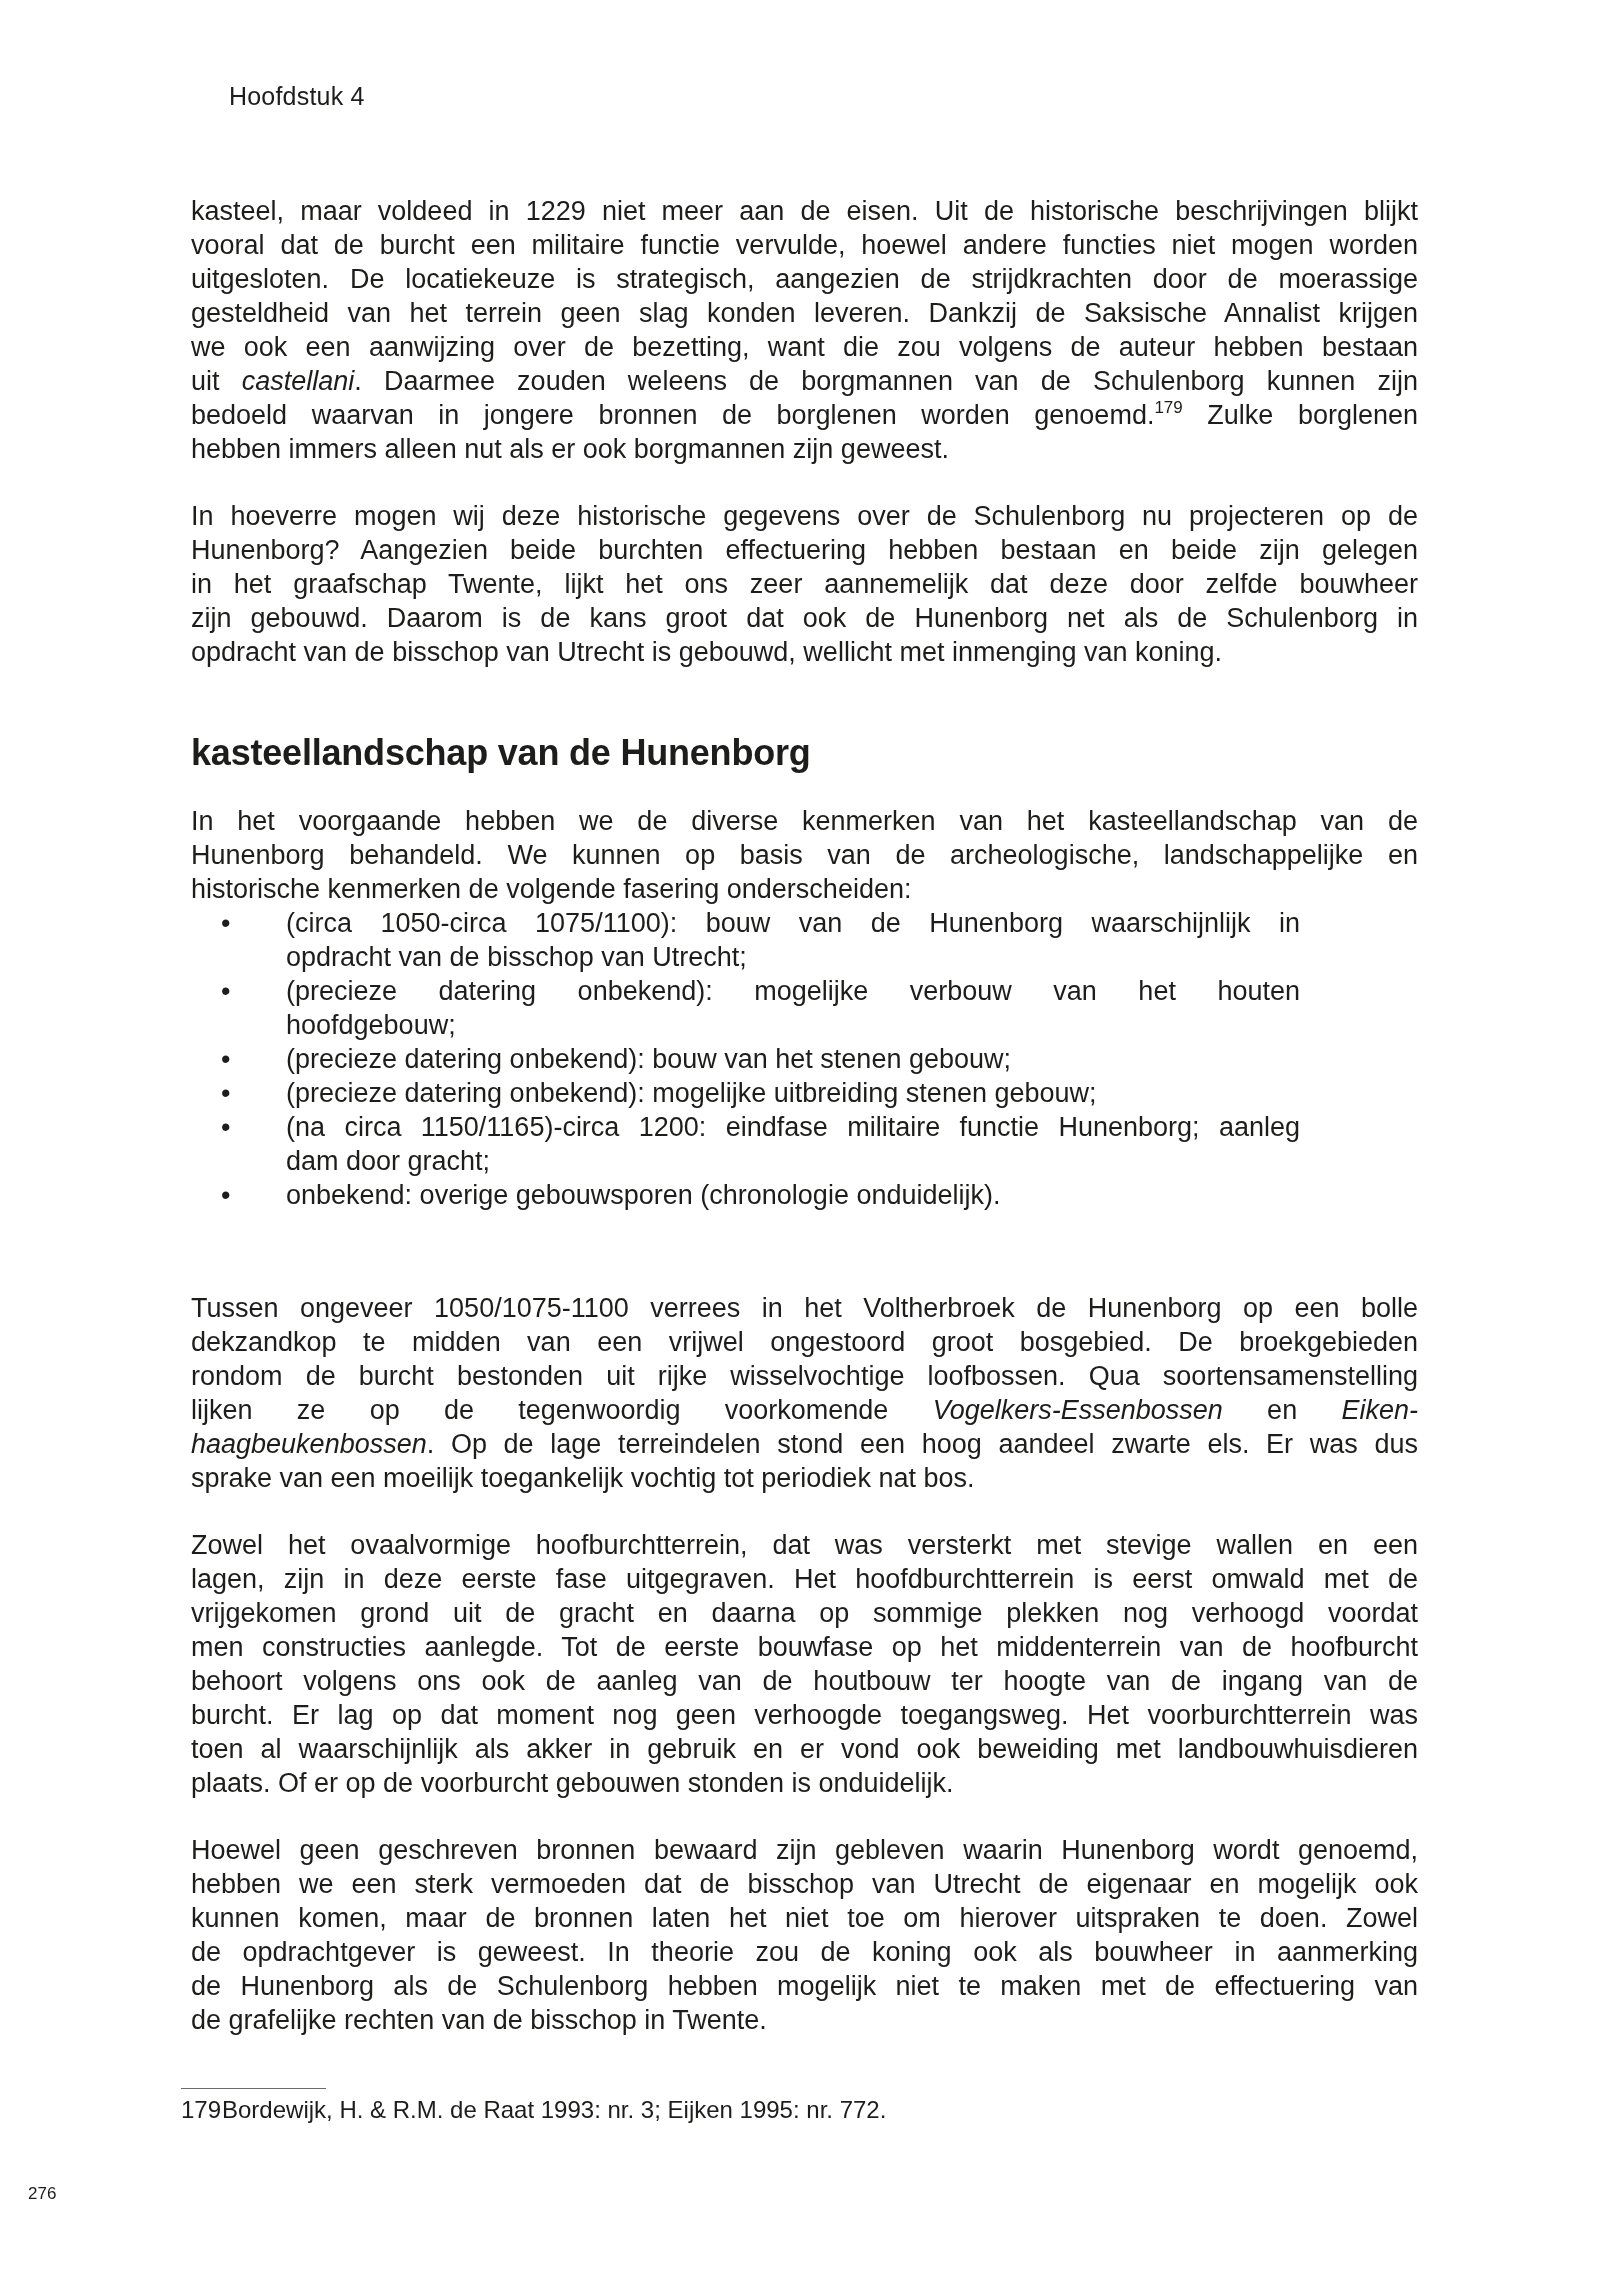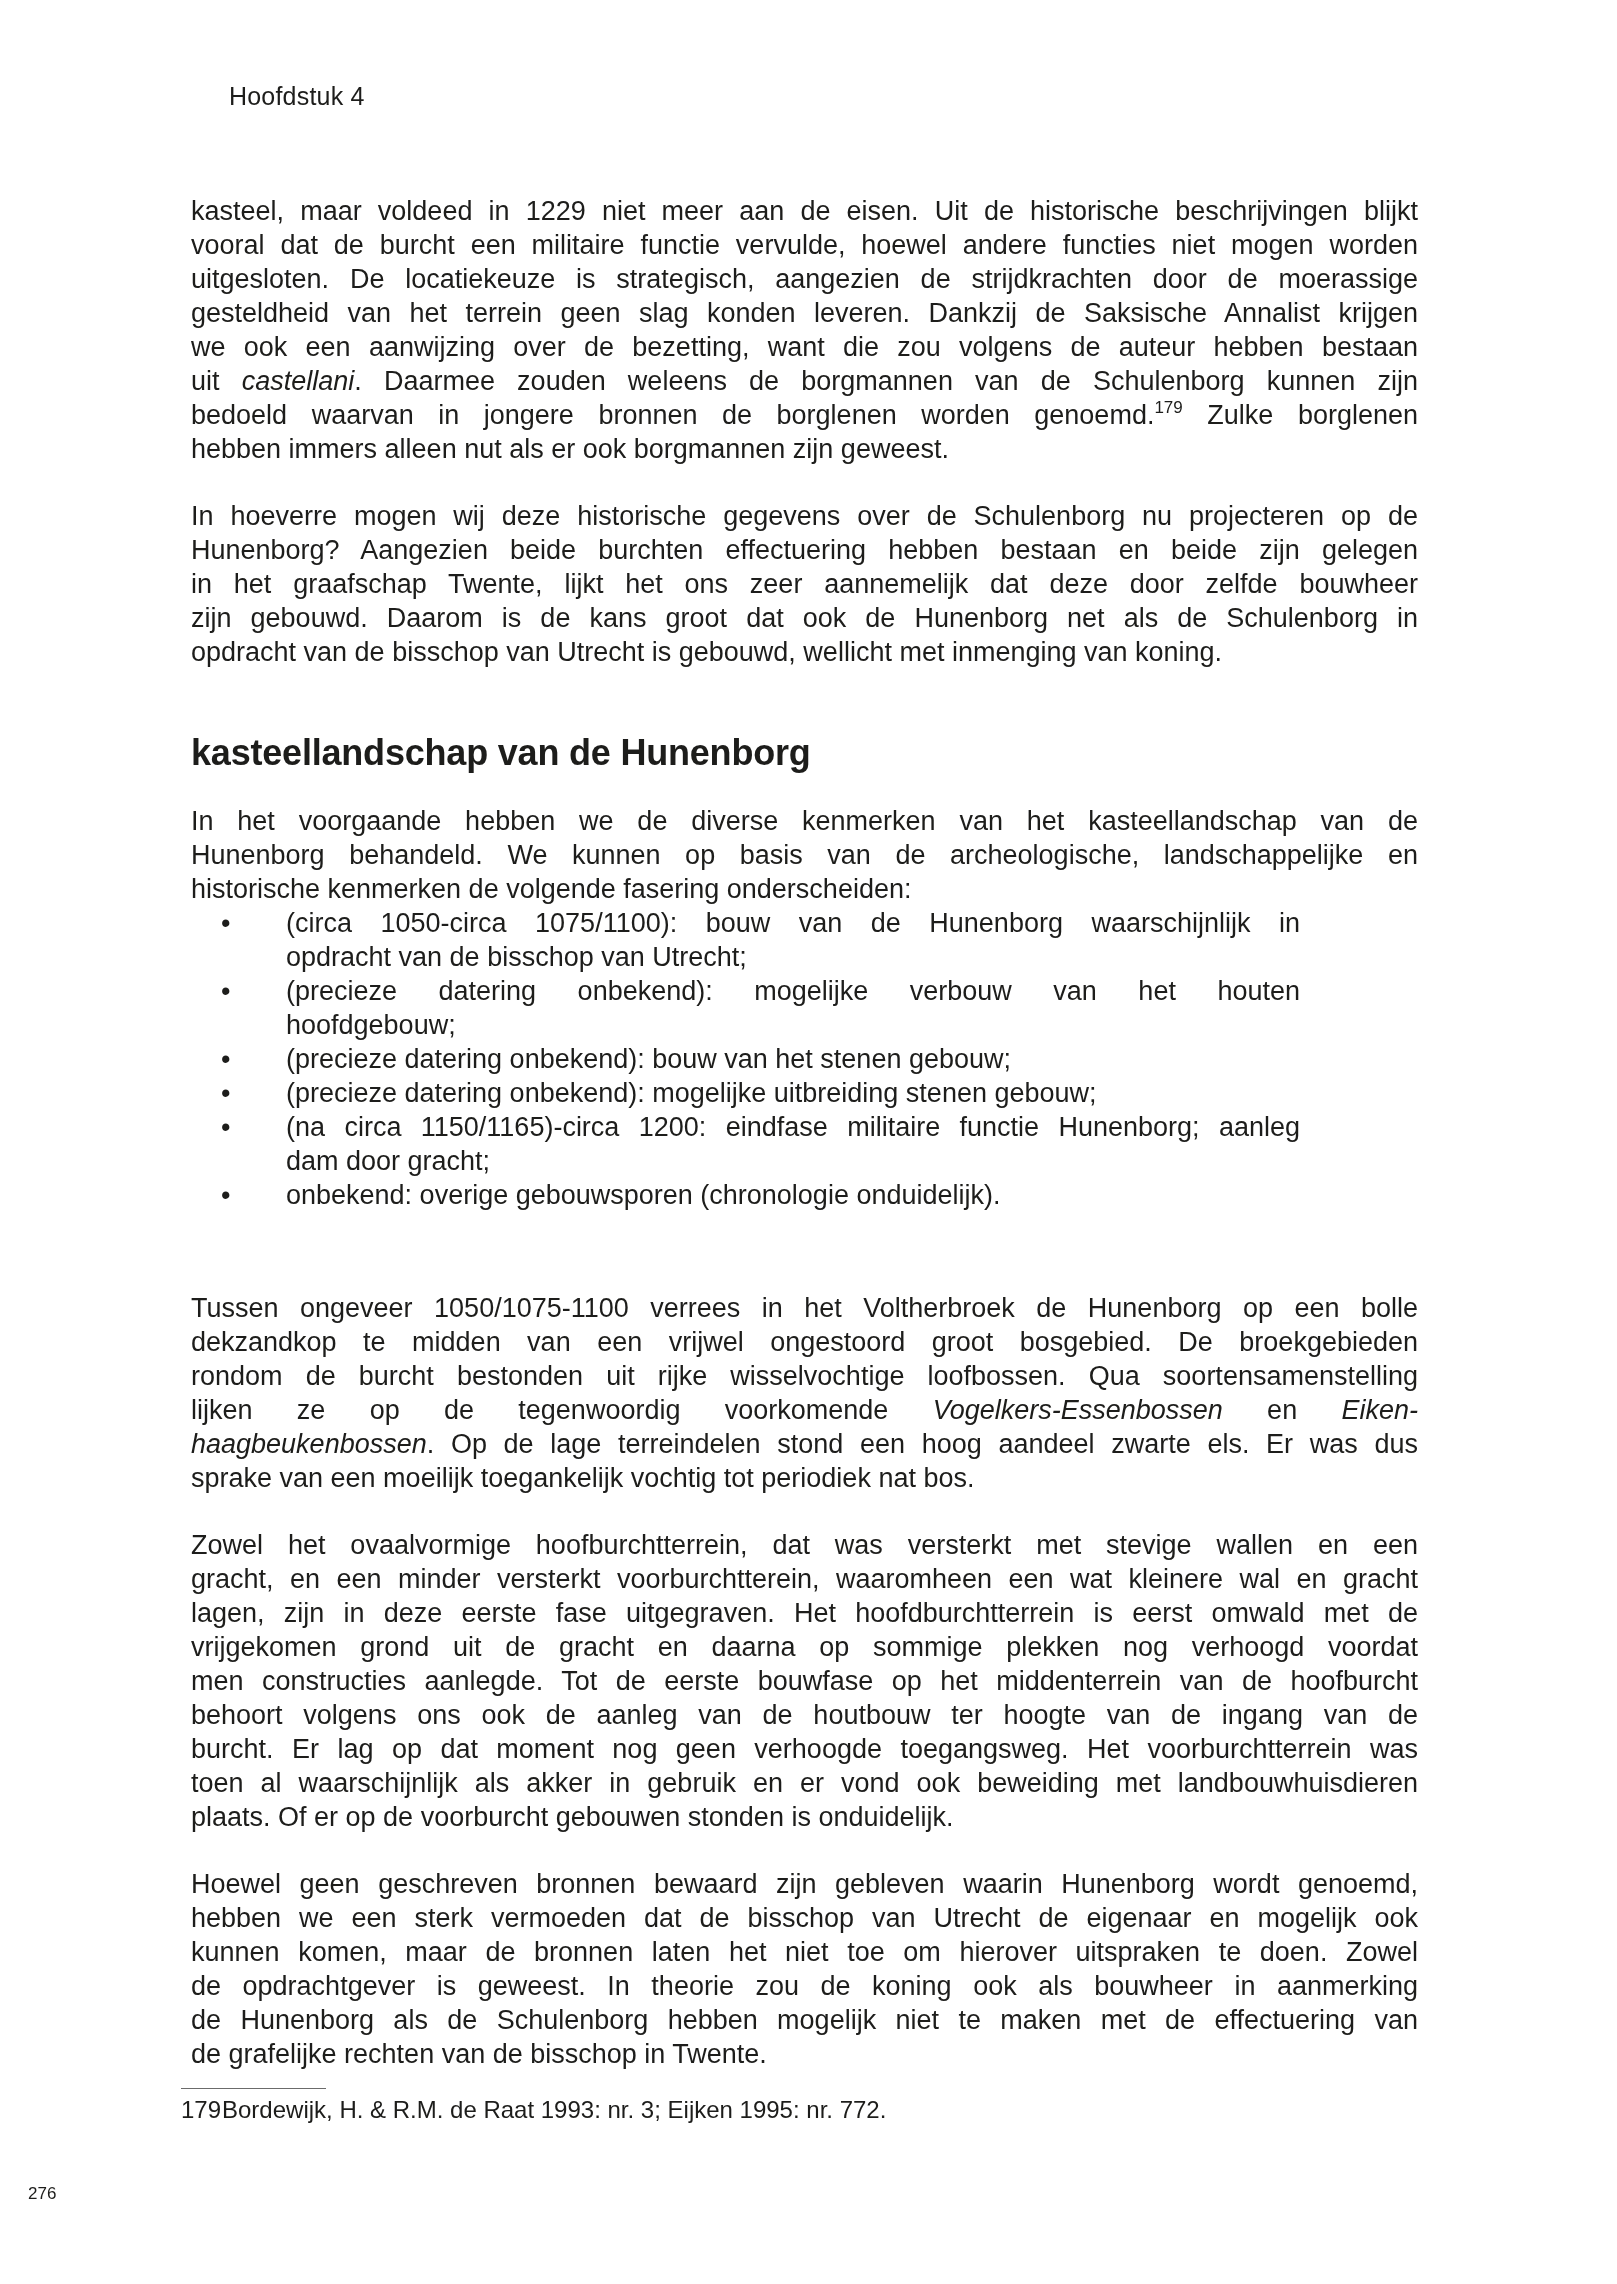--- a/index.html
+++ b/index.html
@@ -96,21 +96,20 @@
     <span class="line">Tussen ongeveer 1050/1075-1100 verrees in het Voltherbroek de Hunenborg op een bolle</span>
     <span class="line">dekzandkop te midden van een vrijwel ongestoord groot bosgebied. De broekgebieden</span>
     <span class="line">rondom de burcht bestonden uit rijke wisselvochtige loofbossen. Qua soortensamenstelling</span>
     <span class="line"><span>lijken ze op de tegenwoordig voorkomende </span><i>Vogelkers-Essenbossen</i><span> en </span><i>Eiken-</i></span>
     <span class="line"><i>haagbeukenbossen</i><span>. Op de lage terreindelen stond een hoog aandeel zwarte els. Er was dus</span></span>
     <span class="line last">sprake van een moeilijk toegankelijk vochtig tot periodiek nat bos.</span>
   </p>
 
   <p class="body">
     <span class="line">Zowel het ovaalvormige hoofburchtterrein, dat was versterkt met stevige wallen en een</span>
-    <span class="line">gracht, en een minder versterkt voorburchtterein, waaromheen een wat kleinere wal en gracht</span>
     <span class="line">lagen, zijn in deze eerste fase uitgegraven. Het hoofdburchtterrein is eerst omwald met de</span>
     <span class="line">vrijgekomen grond uit de gracht en daarna op sommige plekken nog verhoogd voordat</span>
     <span class="line">men constructies aanlegde. Tot de eerste bouwfase op het middenterrein van de hoofburcht</span>
     <span class="line">behoort volgens ons ook de aanleg van de houtbouw ter hoogte van de ingang van de</span>
     <span class="line">burcht. Er lag op dat moment nog geen verhoogde toegangsweg. Het voorburchtterrein was</span>
     <span class="line">toen al waarschijnlijk als akker in gebruik en er vond ook beweiding met landbouwhuisdieren</span>
     <span class="line last">plaats. Of er op de voorburcht gebouwen stonden is onduidelijk.</span>
   </p>
 
   <p class="body">

